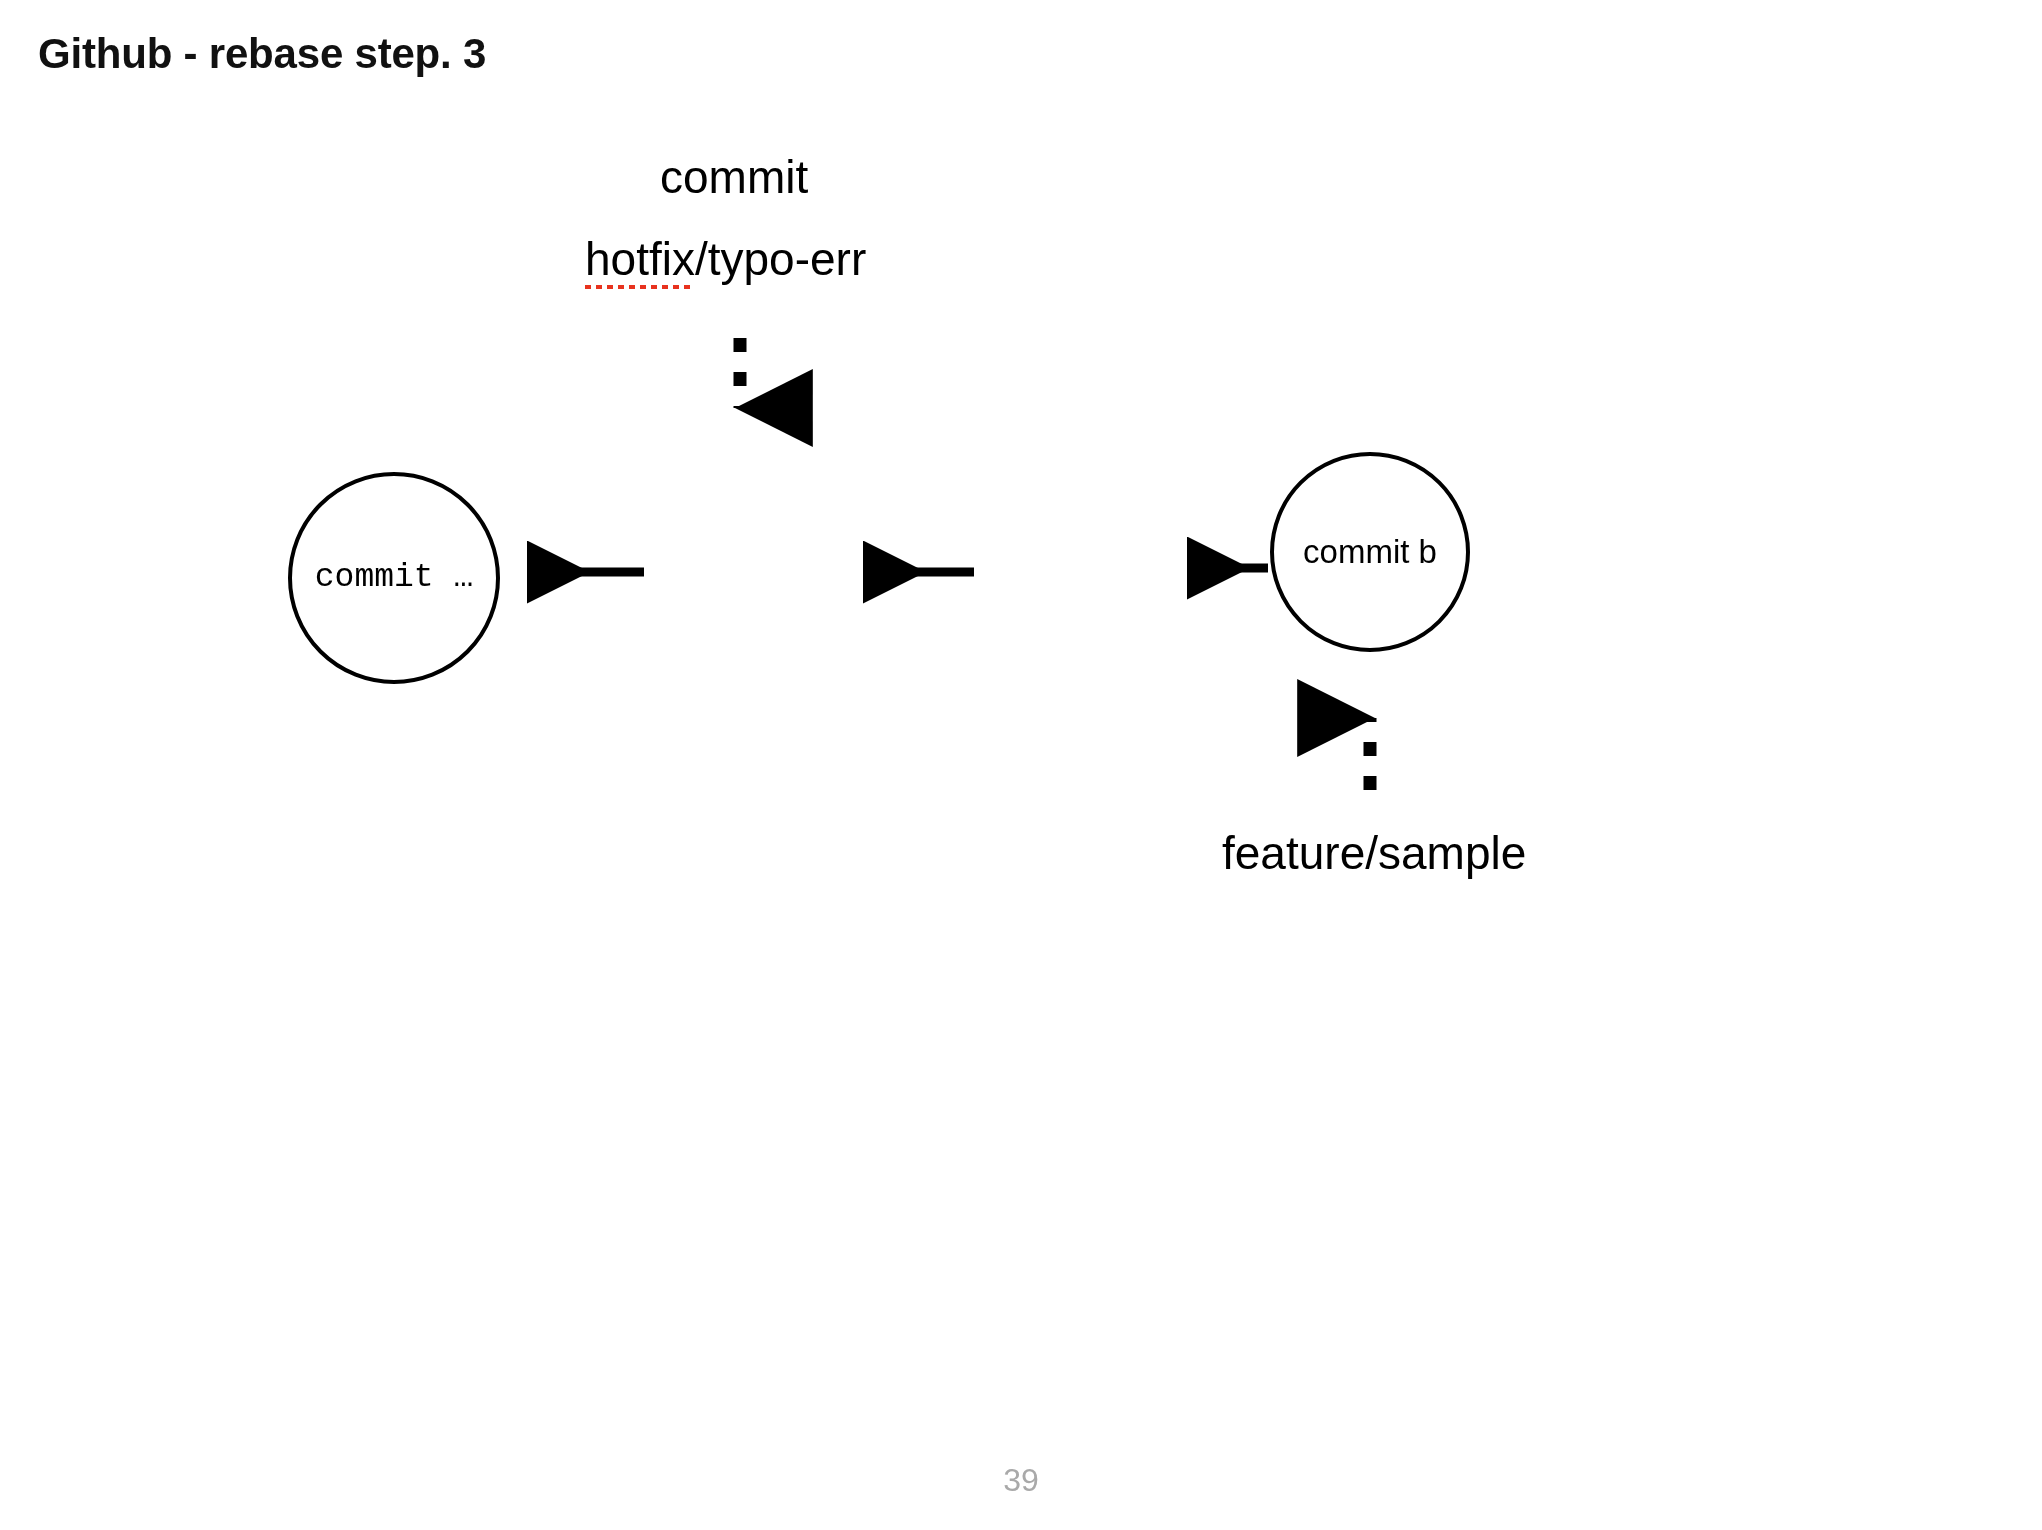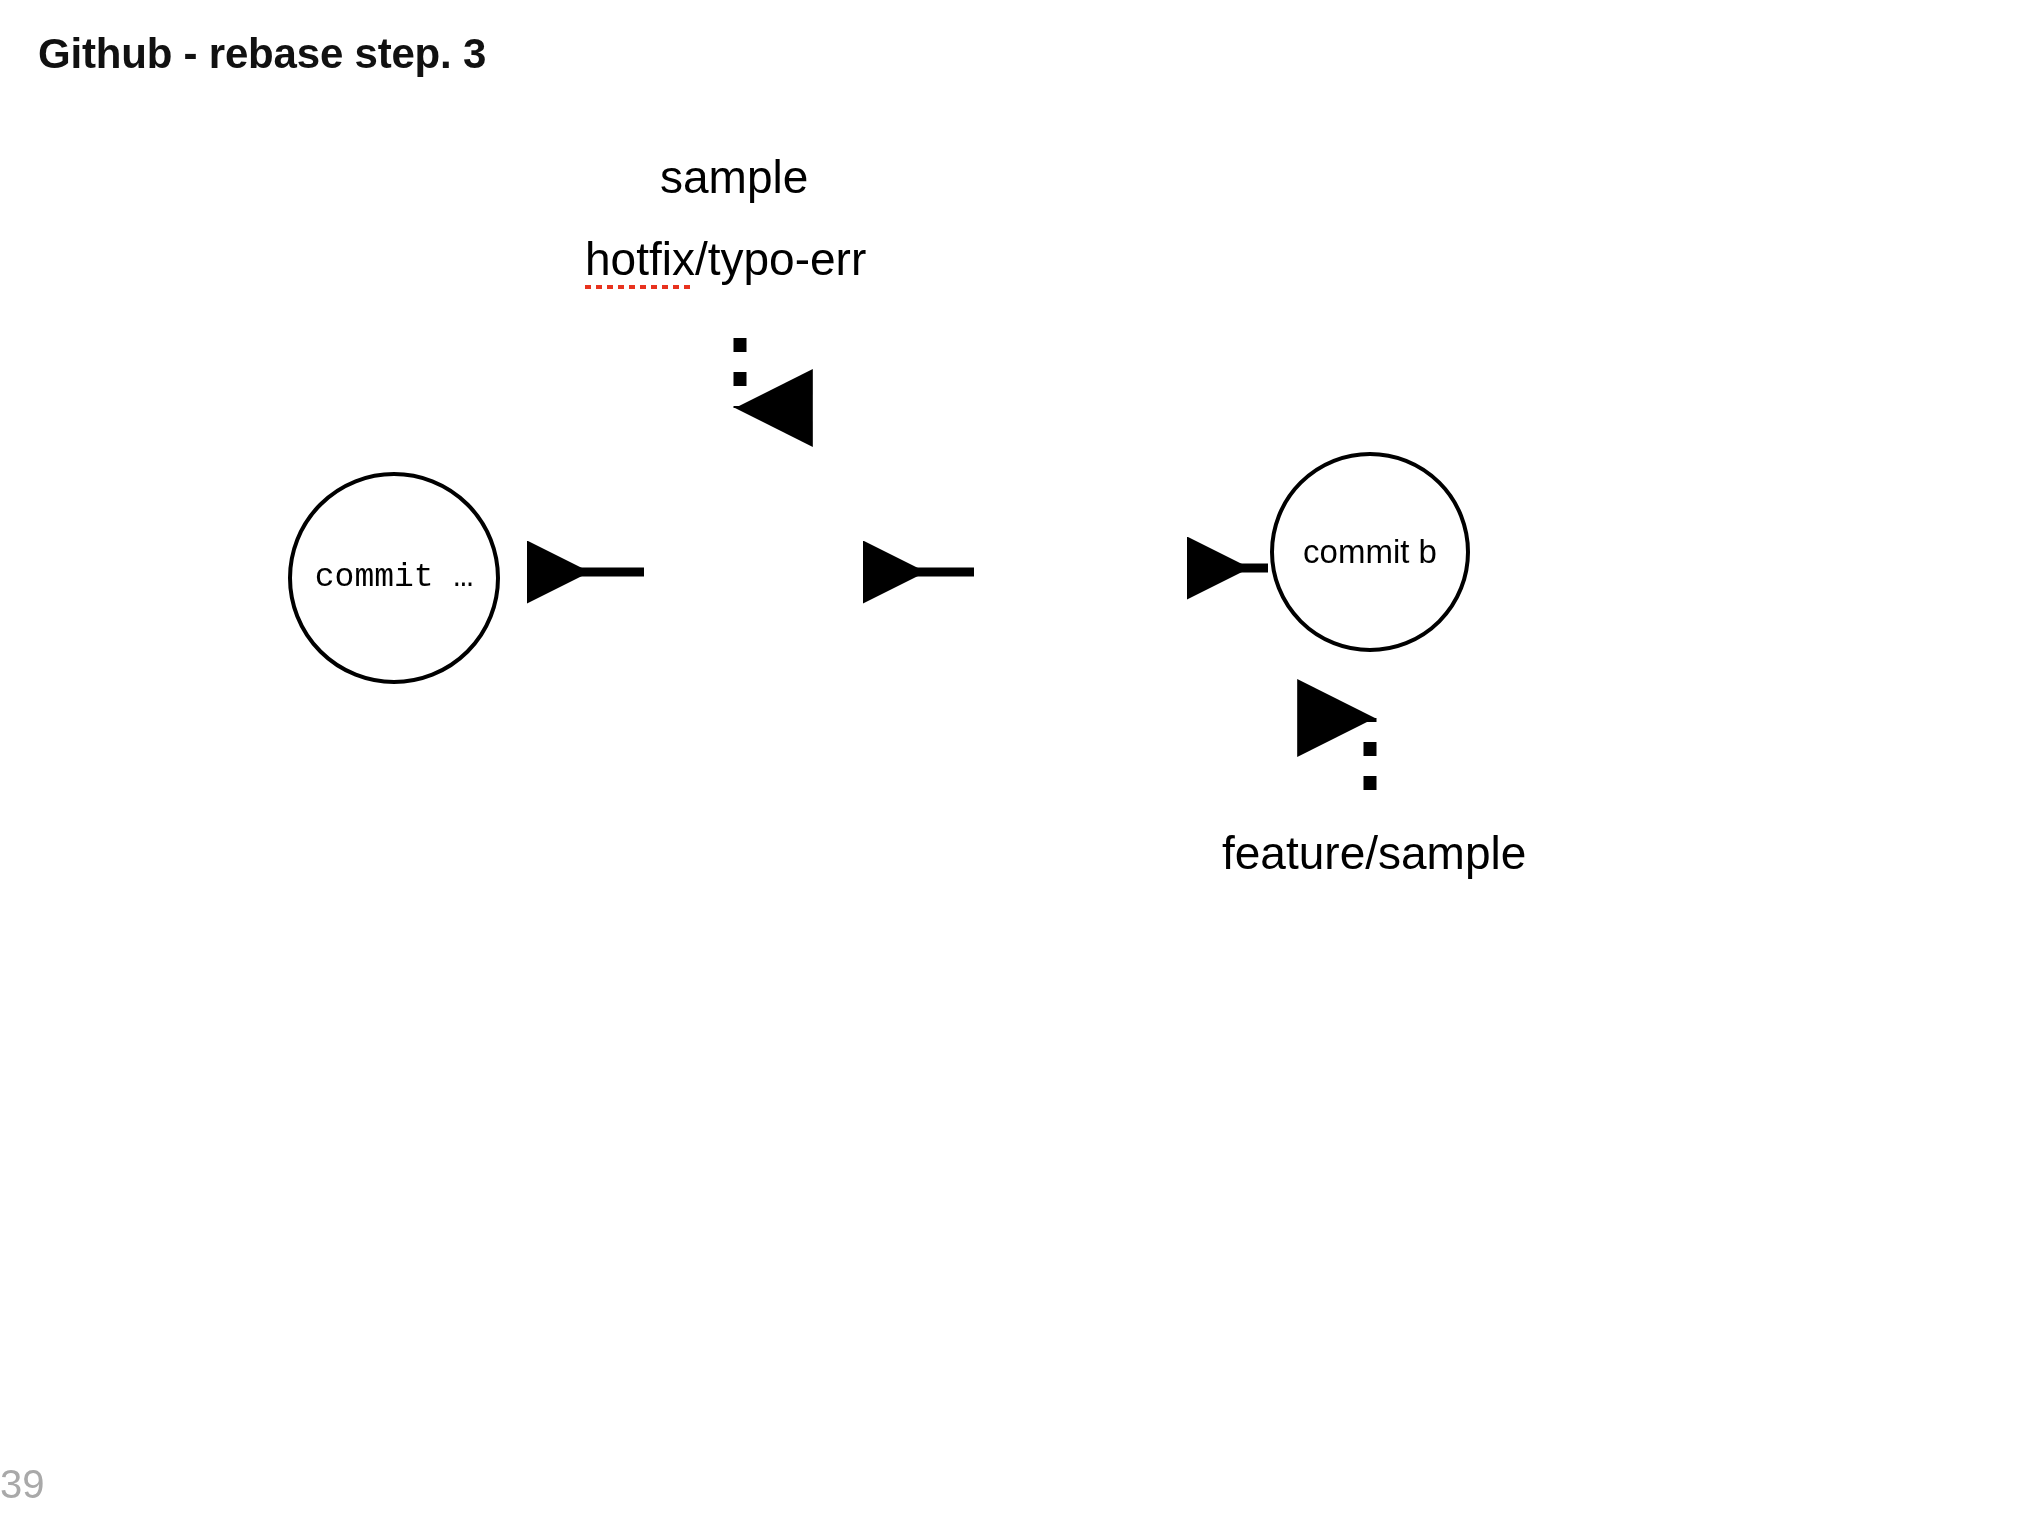--- a/index.html
+++ b/index.html
@@ -101,22 +101,22 @@
     height: 1530px;
     pointer-events: none;
   }
 
   
   #page-number {
     position: absolute;
     left: 0;
     right: 0;
     top: 1462px;
-    text-align: left;
-    font-size: 40px;
+    text-align: center;
+    font-size: 32px;
     color: #a9a9a9;
   }
 </style>
 </head>
 <body>
 
 <div id="slide-title">Github - rebase step. 3</div>
 
 <div id="diagram">
 
@@ -147,21 +147,21 @@
 
     <g>
       <line x1="740" y1="338" x2="740" y2="408" stroke="#000000" stroke-width="13" stroke-dasharray="14 20" marker-end="url(#arrowhead-down)"></line>
     </g>
 
     <g>
       <line x1="1370" y1="790" x2="1370" y2="718" stroke="#000000" stroke-width="13" stroke-dasharray="14 20" marker-end="url(#arrowhead-up)"></line>
     </g>
   </svg>
 
-  <div class="branch-label" id="label-master">sample</div>
+  <div class="branch-label" id="label-master">commit</div>
 
   <div class="branch-label" id="label-feature">feature/sample</div>
 
   <div class="branch-label" id="label-hotfix"><span class="spell">hotfix</span><span>/typo-err</span></div>
 
   <div class="commit-node" id="node-commit-ellipsis">
     <div class="node-text">
       <span>commit …</span>
     </div>
   </div>

